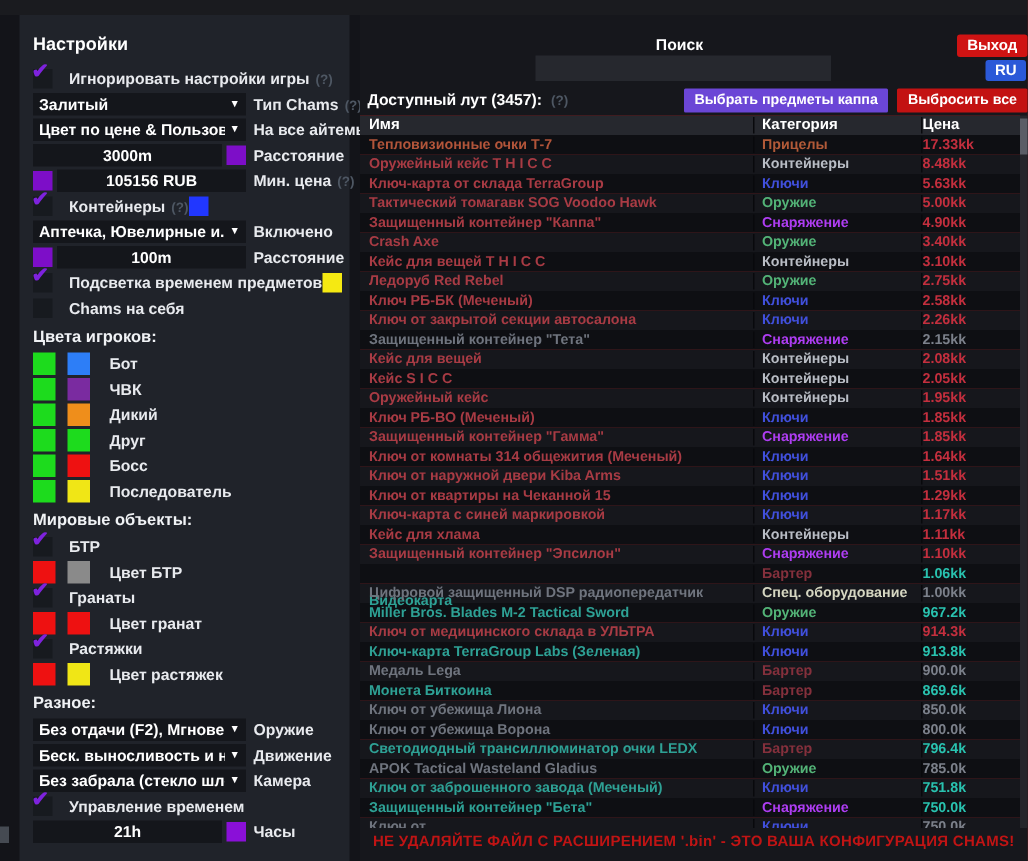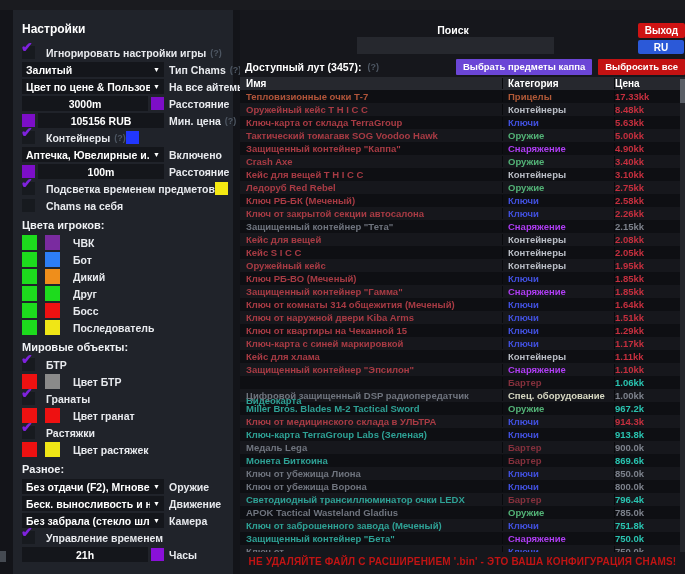--- a/index.html
+++ b/index.html
@@ -30,21 +30,21 @@
   .input{flex:1;justify-content:center;font-size:10.5px;color:#fff;white-space:nowrap;overflow:hidden;}
   .swatch{width:13px;height:13px;flex:0 0 13px;display:inline-block;}
   .swatch.big{width:15px;height:15px;flex:0 0 15px;margin-right:8px;}
 
   
   .right-area{position:absolute;left:240px;top:10px;width:445px;height:564px;background:#16171c;}
   .search-label{position:absolute;top:14px;left:213px;transform:translateX(-50%);font-size:10.5px;color:#fff;}
   .search-input{position:absolute;top:27px;left:117px;width:193px;height:15px;background:#26282e;border:none;outline:none;color:#fff;font-family:inherit;font-weight:700;}
   .exit-btn{position:absolute;top:13px;right:0;width:47px;height:15px;background:#cf1313;color:#fff;
     font-size:10px;display:flex;align-items:center;justify-content:center;border-radius:2px;}
-  .lang-btn{position:absolute;top:30px;right:1px;width:46px;height:14px;background:#2b59d8;color:#fff;
+  .lang-btn{position:absolute;top:30px;right:1px;width:27px;height:14px;background:#2b59d8;color:#fff;
     font-size:10px;display:flex;align-items:center;justify-content:center;border-radius:2px;}
   .loot-row{position:absolute;top:48px;left:5px;right:0;height:17px;display:flex;align-items:center;}
   .loot-title{font-size:10.5px;color:#fff;}
   .loot-help{font-size:9px;color:#4e5763;margin-left:6px;}
   .loot-spacer{flex:1;}
   .btn-kappa{height:16px;background:#6b46d6;color:#fff;font-size:9.5px;display:flex;align-items:center;
     justify-content:center;padding:0 7px;margin-right:6px;border-radius:1px;}
   .btn-drop{height:16px;background:#c31212;color:#fff;font-size:9.5px;display:flex;align-items:center;
     justify-content:center;padding:0 7px;border-radius:1px;}
   .loot-table{position:absolute;top:67px;left:0;width:440px;height:475px;overflow:hidden;background:#7f1d1d;}
@@ -134,27 +134,27 @@
         <span class="lp-label">Подсветка временем предметов</span>
         <span class="swatch" style="background: rgb(245, 233, 18);"></span>
       </div>
       <div class="lp-row">
         <span class="cb"></span>
         <span class="lp-label">Chams на себя</span>
       </div>
       <div class="lp-heading">Цвета игроков:</div>
       <div class="lp-row">
         <span class="swatch big" style="background: rgb(29, 219, 29);"></span>
+        <span class="swatch big" style="background: rgb(45, 126, 247);"></span>
+        <span class="lp-label">Бот</span>
+      </div>
+      <div class="lp-row">
+        <span class="swatch big" style="background: rgb(29, 219, 29);"></span>
         <span class="swatch big" style="background: rgb(122, 43, 160);"></span>
         <span class="lp-label">ЧВК</span>
-      </div>
-      <div class="lp-row">
-        <span class="swatch big" style="background: rgb(29, 219, 29);"></span>
-        <span class="swatch big" style="background: rgb(45, 126, 247);"></span>
-        <span class="lp-label">Бот</span>
       </div>
       <div class="lp-row">
         <span class="swatch big" style="background: rgb(29, 219, 29);"></span>
         <span class="swatch big" style="background: rgb(239, 142, 27);"></span>
         <span class="lp-label">Дикий</span>
       </div>
       <div class="lp-row">
         <span class="swatch big" style="background: rgb(29, 219, 29);"></span>
         <span class="swatch big" style="background: rgb(29, 219, 29);"></span>
         <span class="lp-label">Друг</span>

